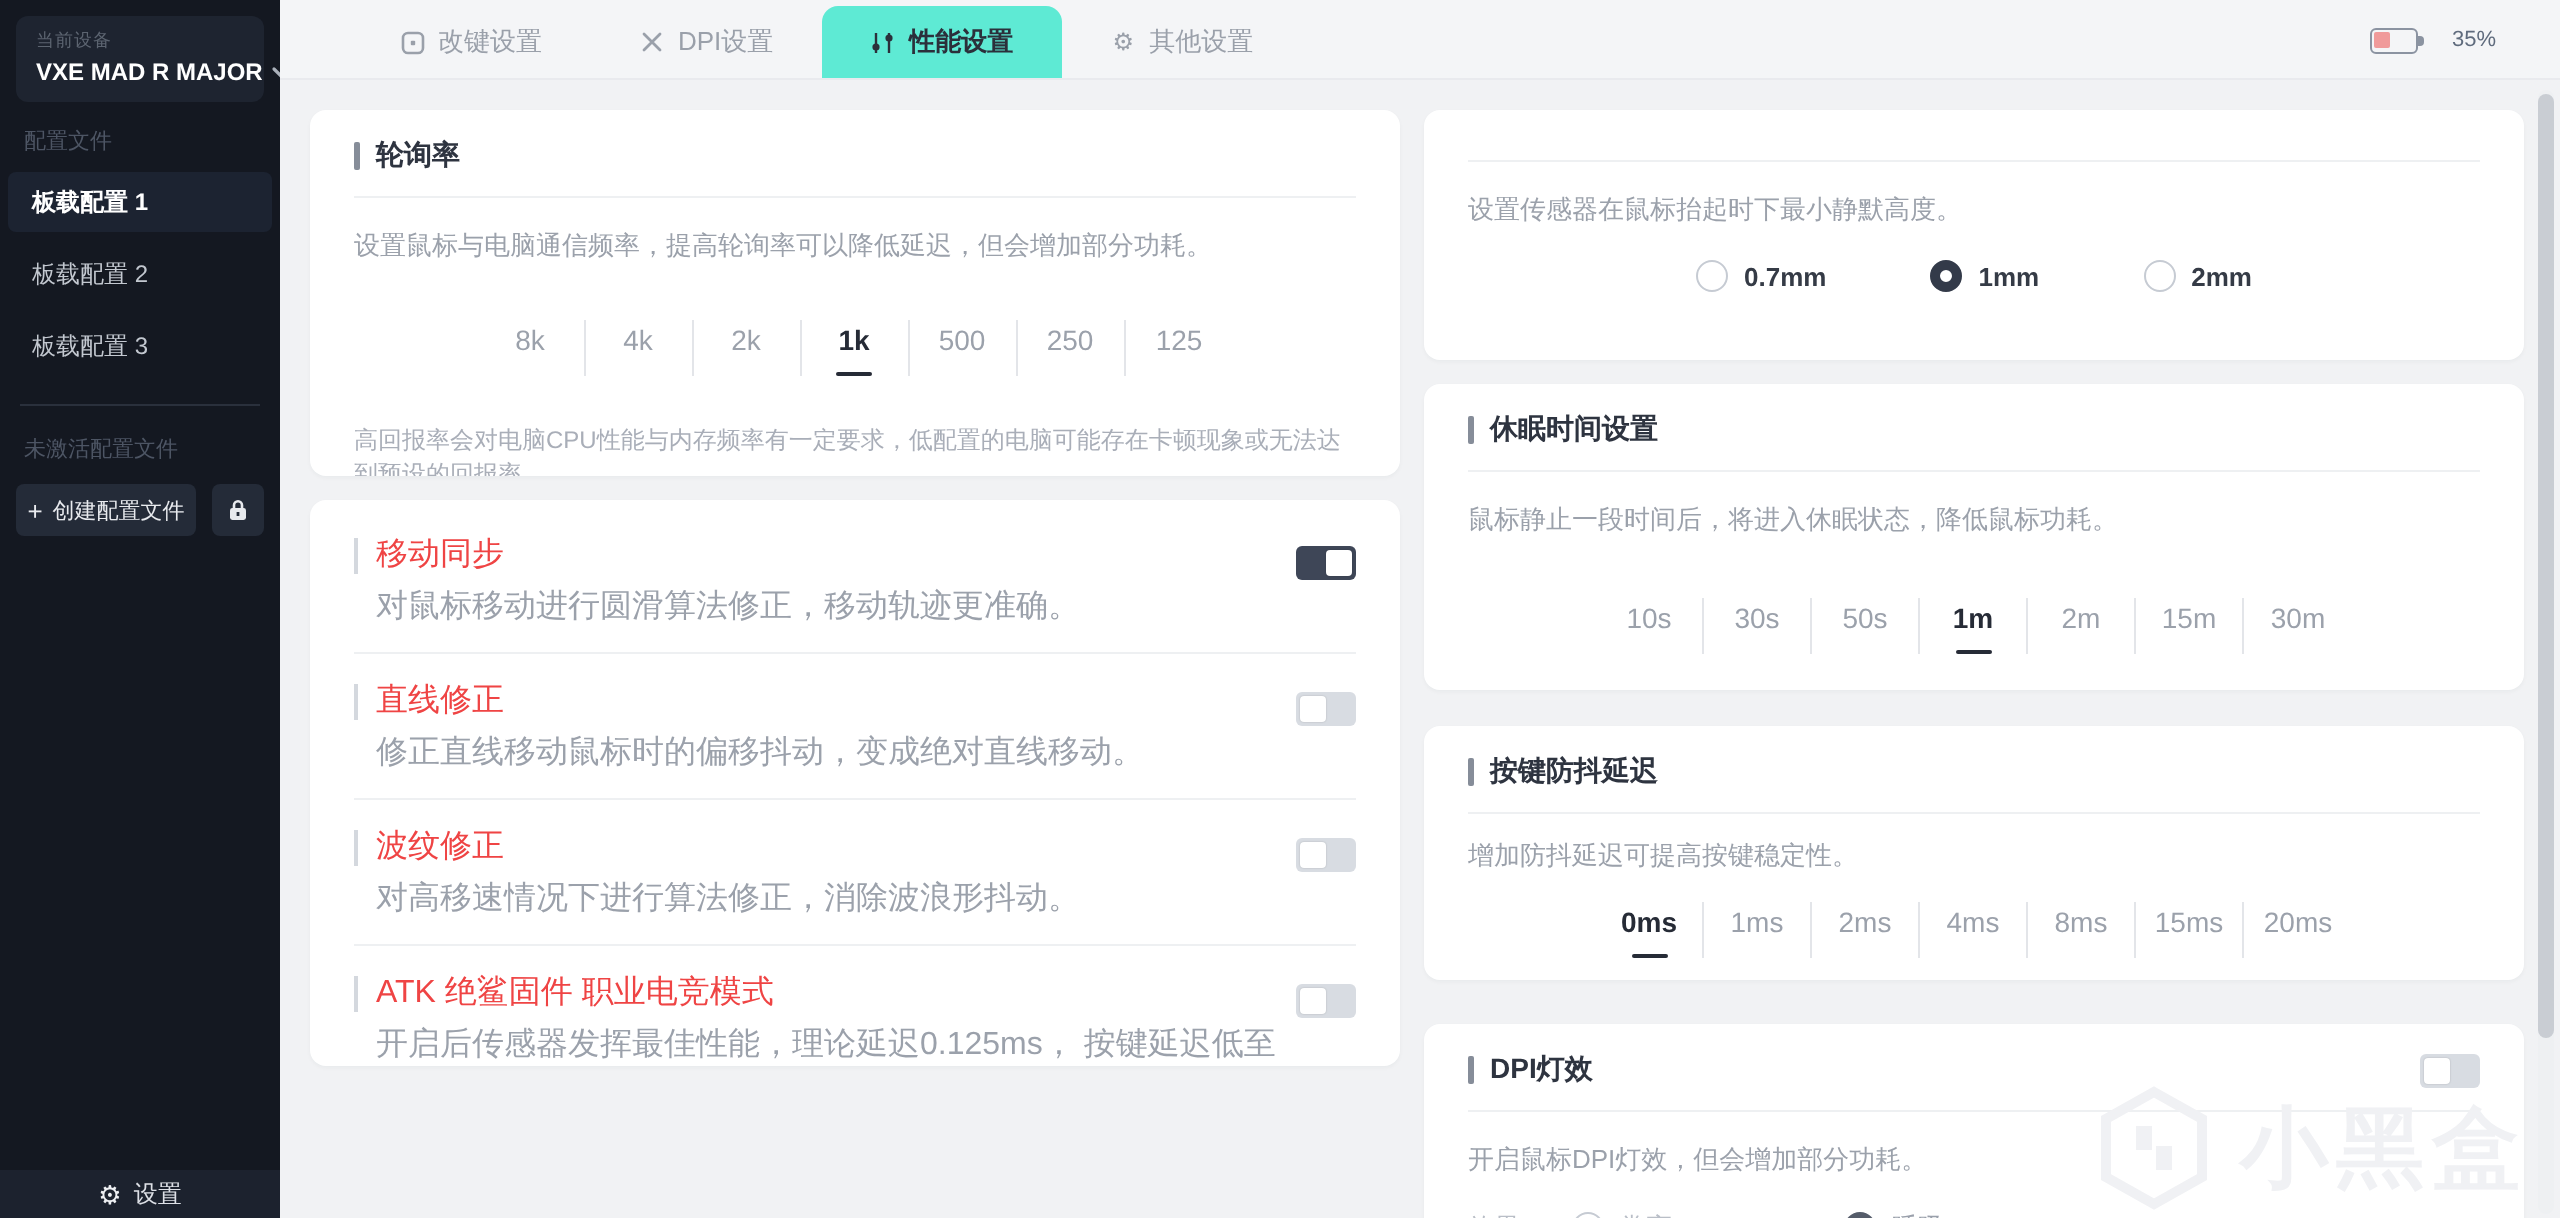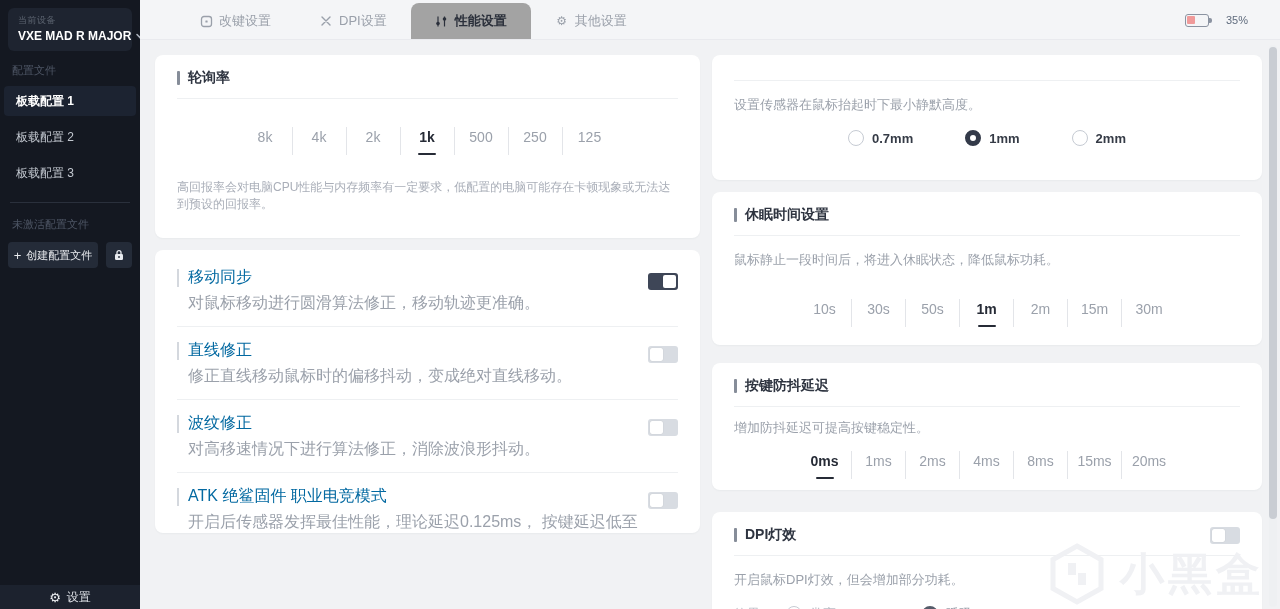--- a/index.html
+++ b/index.html
@@ -23,21 +23,21 @@
   .plus { font-size:13px; line-height:1; }
   .lock-btn { width:26px; height:26px; background:#242b38; border-radius:4px; display:flex; align-items:center; justify-content:center; cursor:pointer; }
   .settings-bar { position:absolute; left:0; right:0; bottom:0; height:24px; background:#1c222e; display:flex; align-items:center; justify-content:center; gap:6px; color:#dde0e6; font-size:12px; cursor:pointer; }
   .gear-glyph { font-size:13px; line-height:1; color:#eef0f3; }
 
   
   .main { position:relative; flex:1; height:100%; overflow:hidden; }
   .header { position:relative; height:40px; background:#f4f5f7; border-bottom:1px solid #e9eaee; display:flex; align-items:flex-end; padding-left:35px; }
   .tabs { display:flex; align-items:flex-end; height:100%; }
   .tab { height:36px; padding:0 24px; display:flex; align-items:center; gap:6px; font-size:13px; color:#9aa0aa; cursor:pointer; }
-  .tab.active { background:#a3a3a3; border-radius:8px 8px 0 0; color:#2b303b; font-weight:bold; }
+  .tab.active { background:#5eead4; border-radius:8px 8px 0 0; color:#2b303b; font-weight:bold; }
   .tab .t-icon { width:14px; height:14px; display:inline-flex; align-items:center; justify-content:center; font-size:12px; }
   .battery-wrap { position:absolute; right:32px; top:0; height:40px; display:flex; align-items:center; gap:17px; }
   .batt { position:relative; width:24px; height:13px; border:1.5px solid #8b93a1; border-radius:3px; }
   .batt::after { content:""; position:absolute; right:-4px; top:3px; width:2.5px; height:5px; background:#8b93a1; border-radius:0 2px 2px 0; }
   .batt-fill { position:absolute; left:1.5px; top:1.5px; bottom:1.5px; width:35%; background:#f09a9a; border-radius:1px; }
   .batt-text { font-size:11px; color:#5f6b7d; }
 
   .content { position:relative; height:569px; display:flex; gap:12px; padding:15px 18px 0 15px; overflow:hidden; }
   .col-left  { width:545px; flex:none; }
   .col-right { width:550px; flex:none; }
@@ -63,21 +63,21 @@
   .toggle.off { background:#d8dce2; }
   .toggle .knob { position:absolute; top:2px; width:13px; height:13px; background:#ffffff; border-radius:2px; box-shadow:0 0 1px rgba(0,0,0,.2); }
   .toggle.on  .knob { right:2px; }
   .toggle.off .knob { left:2px; }
 
   
   .feat-row { display:flex; align-items:flex-start; justify-content:space-between; padding:13px 0 12px; border-bottom:1px solid #eef0f2; }
   .feat-row:last-child { border-bottom:none; }
   .feat-left { display:flex; gap:9px; }
   .fbar { width:2px; height:18px; background:#d4d8de; margin-top:2px; flex:none; }
-  .feat-title { font-size:16px; font-weight:500; color:#0369a1; }
+  .feat-title { font-size:16px; font-weight:500; color:#ef4444; }
   .feat-desc { font-size:16px; color:#9ba1ab; margin-top:5px; }
   .feat-row .toggle { margin-top:6px; }
 
   
   .radio-row { display:flex; justify-content:center; gap:52px; }
   .radio { display:flex; align-items:center; gap:8px; cursor:pointer; }
   .rdot { width:16px; height:16px; border-radius:50%; background:#fff; border:1.5px solid #c6cbd3; flex:none; }
   .rdot.sel { border:5px solid #333a49; }
   .rdot.sel-dim { border:5px solid #555c6a; }
   .radio .rlabel { font-size:13px; font-weight:bold; color:#353b46; }
@@ -194,20 +194,21 @@
       <div class="col-left">
 
         <section class="card" style="height:183px;">
           <div class="card-title-row">
             <div class="card-title">
               <span class="tbar"></span>
               <span>轮询率</span>
             </div>
           </div>
           <div class="title-divider"></div>
+          <div class="card-desc">设置鼠标与电脑通信频率，提高轮询率可以降低延迟，但会增加部分功耗。</div>
           <div class="opt-row" style="margin-top:28px;">
             <div class="opt">8k</div>
             <div class="opt">4k</div>
             <div class="opt">2k</div>
             <div class="opt selected">1k</div>
             <div class="opt">500</div>
             <div class="opt">250</div>
             <div class="opt">125</div>
           </div>
           <div class="card-note" style="margin-top:24px;">高回报率会对电脑CPU性能与内存频率有一定要求，低配置的电脑可能存在卡顿现象或无法达到预设的回报率。</div>

